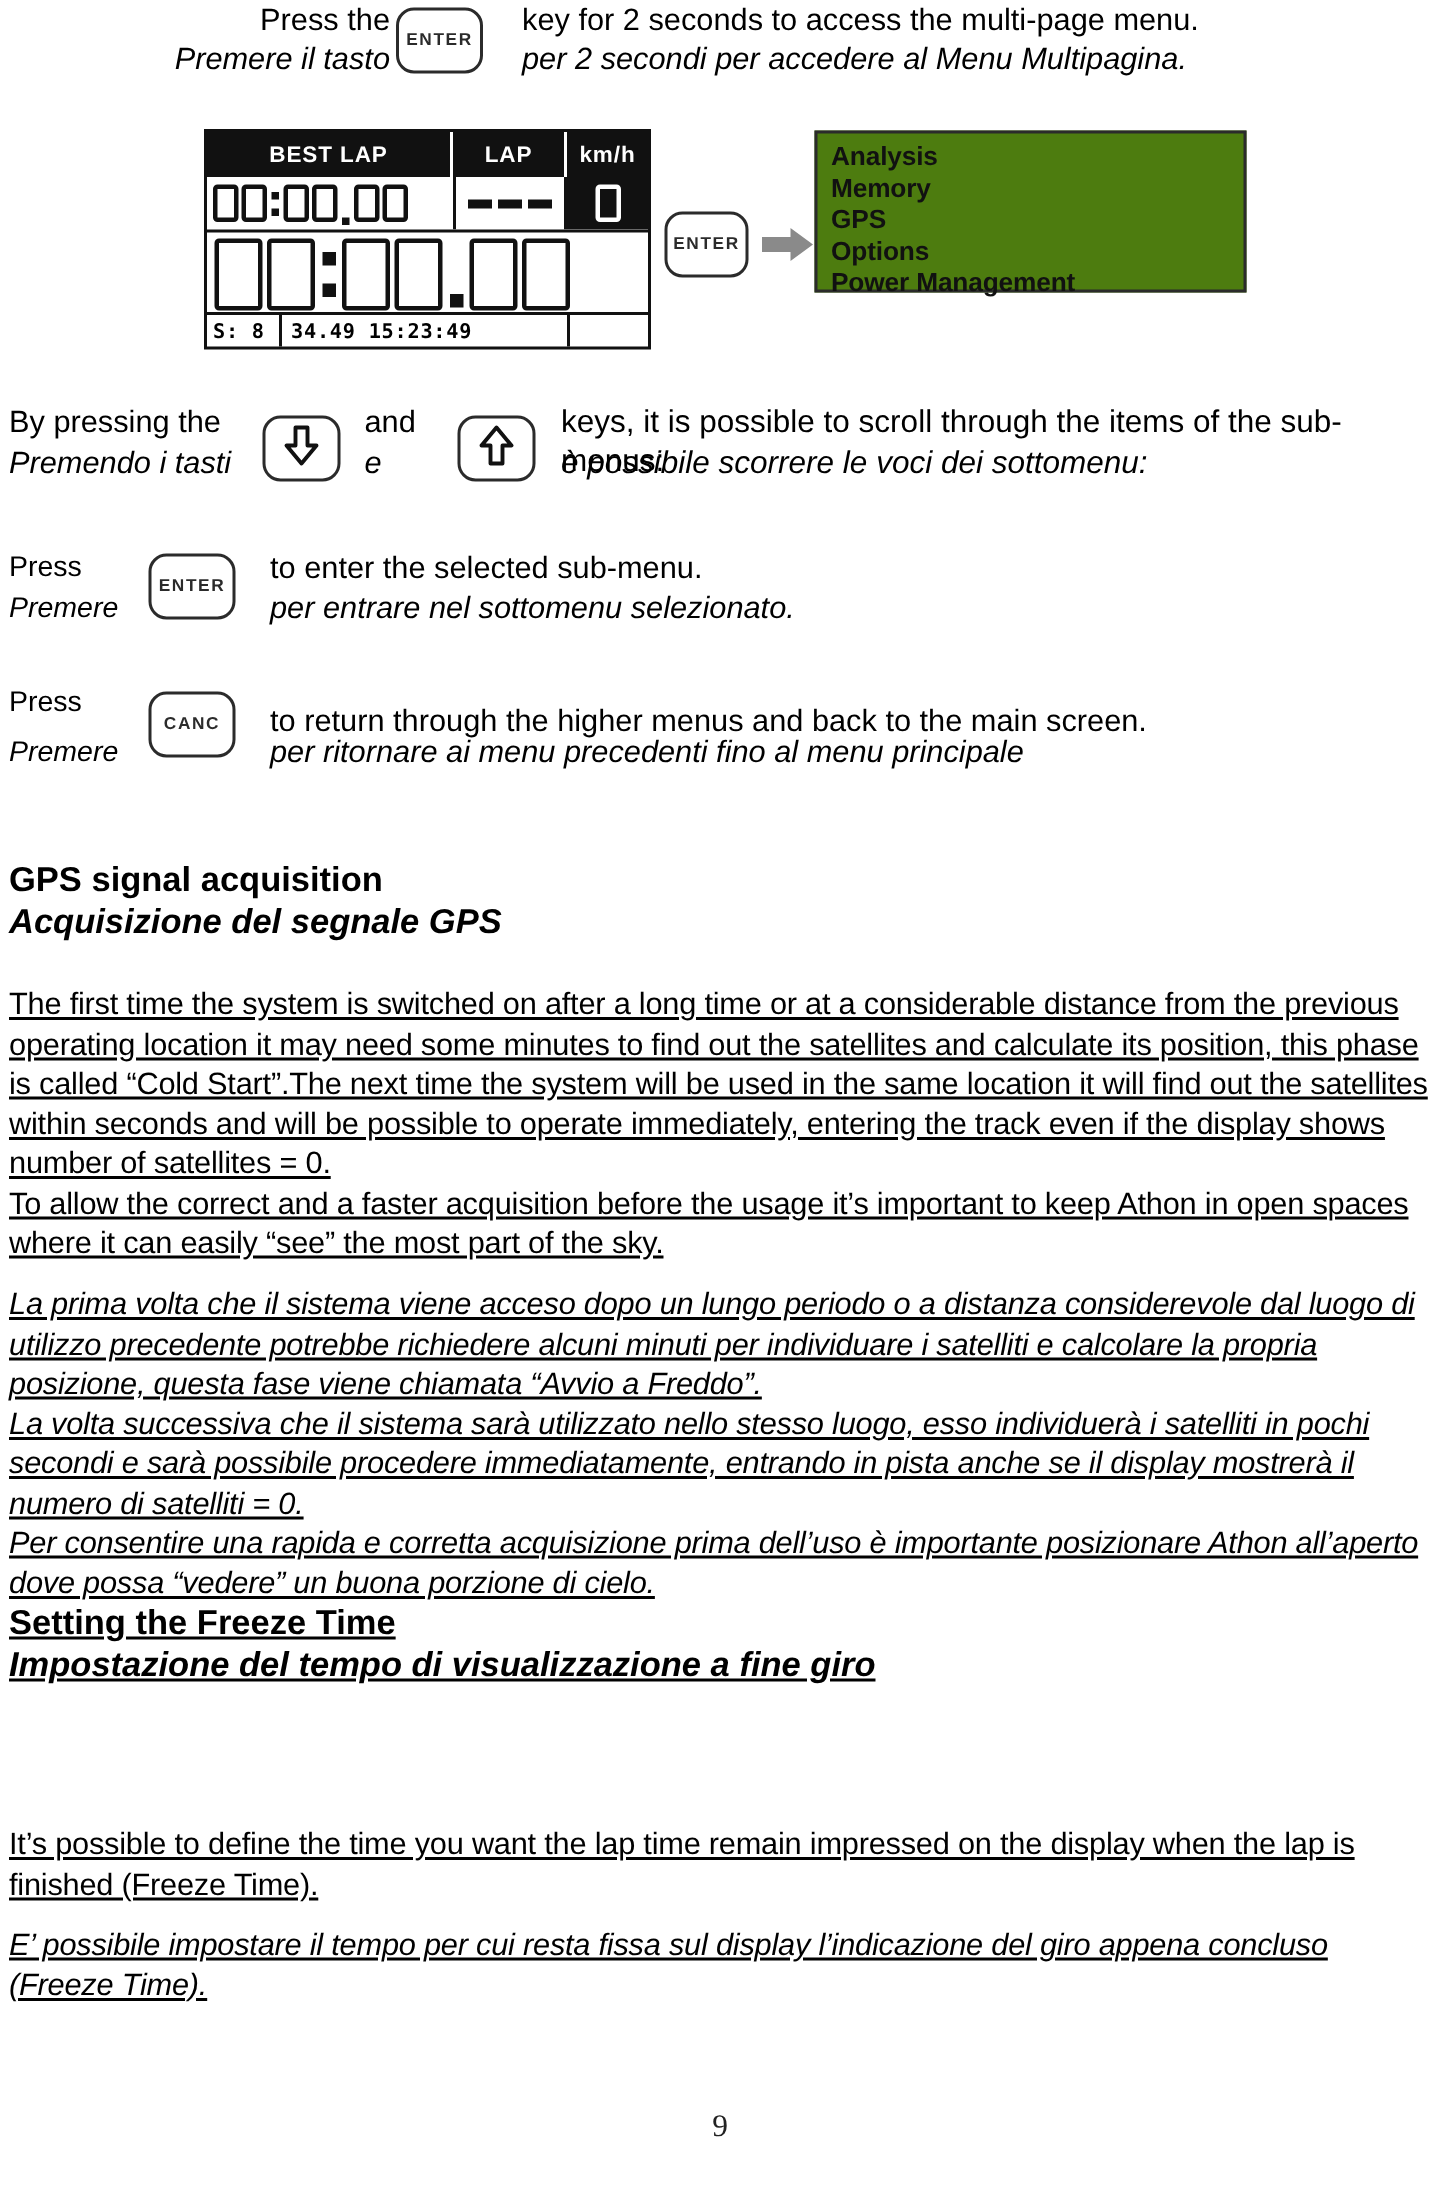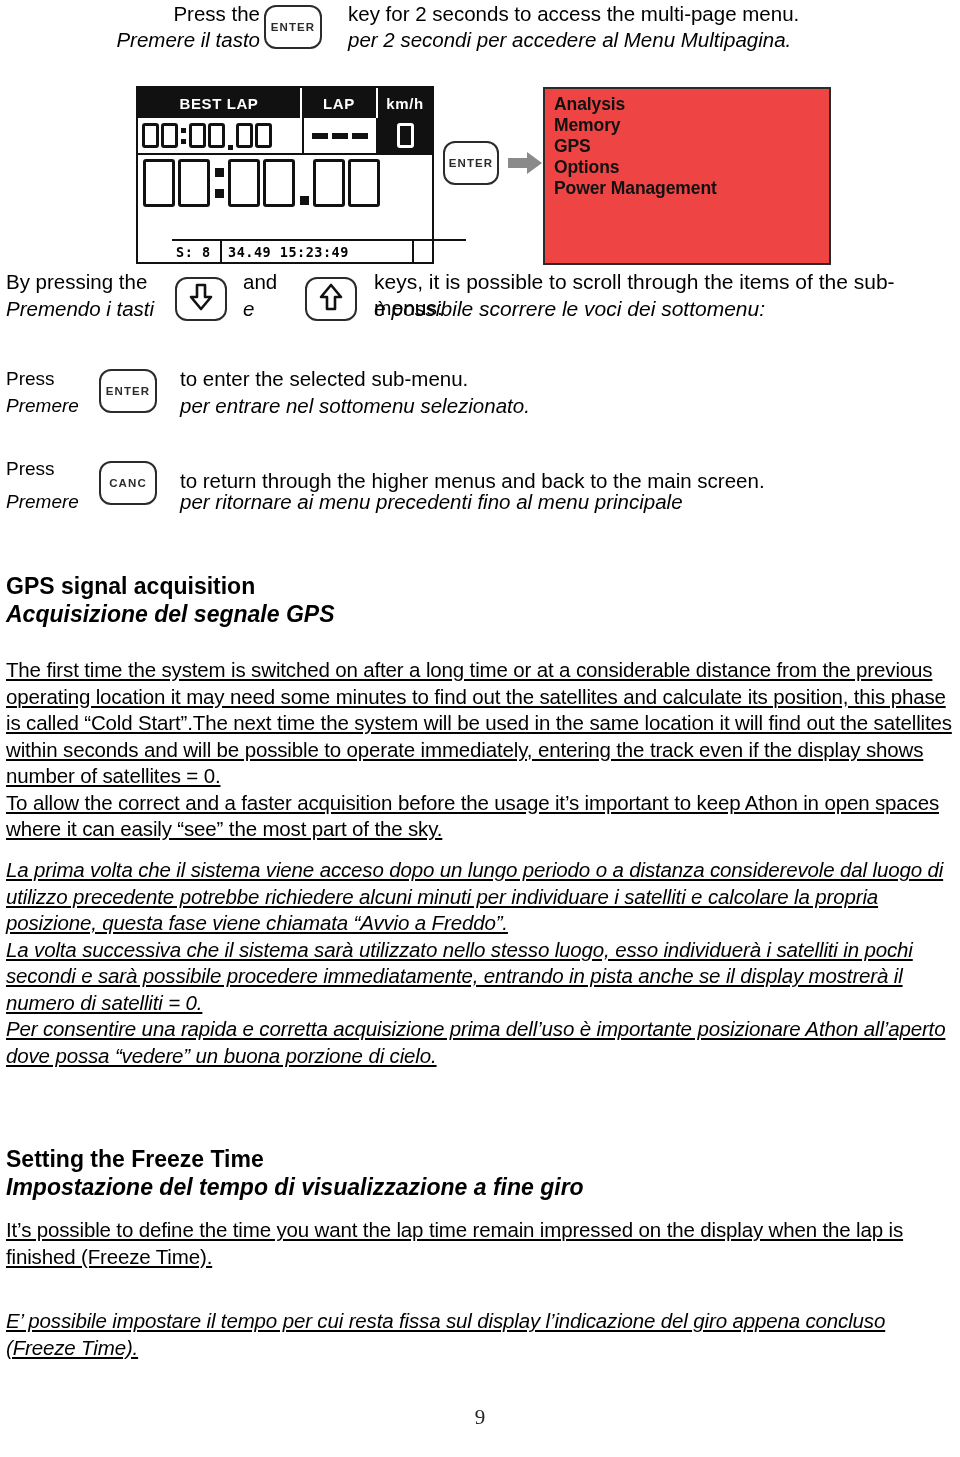--- a/index.html
+++ b/index.html
@@ -83,21 +83,21 @@
   .key.arrow-up  { left: 305px; top: 277px; width: 52px; height: 44px; }
   .key.enter-2   { left: 99px;  top: 369px; width: 58px; height: 44px; }
   .key.canc-2    { left: 99px;  top: 461px; width: 58px; height: 44px; }
 
   .arrow-glyph { display:block; }
 
   
   .lcd {
     position: absolute;
     left: 136px; top: 86px;
-    width: 298px; height: 178px;
+    width: 298px; height: 147px;
     box-sizing: border-box;
     border: 2px solid #111;
     background: #fff;
   }
   .lcd-top {
     position: absolute;
     left: 0; top: 0;
     width: 100%; height: 30px;
     display: flex;
   }
@@ -215,21 +215,20 @@
     left: 0; bottom: 0;
     width: 100%; height: 23px;
     border-top: 2px solid #111;
     box-sizing: border-box;
     display: flex;
     align-items: center;
     font-family: "DejaVu Sans Mono", monospace;
     font-size: 13.5px;
     font-weight: bold;
     letter-spacing: 0.5px;
-    margin-left: 34px;
   }
   .lcd-row3 .s1 {
     width: 50px; padding-left: 4px;
     border-right: 2px solid #111; box-sizing: border-box;
     height: 100%; display:flex; align-items:center;
   }
   .lcd-row3 .s2 {
     flex: 1; padding-left: 6px;
     border-right: 2px solid #111; box-sizing: border-box;
     height: 100%; display:flex; align-items:center;
@@ -238,24 +237,24 @@
 
   
   .menu-arrow {
     position: absolute;
     left: 508px; top: 152px;
     width: 34px; height: 22px;
   }
   .menu-box {
     position: absolute;
     left: 543px; top: 87px;
-    width: 288px; height: 178px;
+    width: 288px; height: 108px;
     box-sizing: border-box;
     border: 2px solid #2b2b2b;
-    background: #ef4444;
+    background: #4d7c0f;
     padding: 5px 0 0 9px;
   }
   .menu-item {
     font-size: 17.5px;
     font-weight: bold;
     line-height: 21px;
     color: #111;
     letter-spacing: -0.1px;
   }
 
@@ -454,28 +453,28 @@
     <p class="para">The first time the system is switched on after a long time or at a considerable distance from the previous operating location it may need some minutes to find out the satellites and calculate its position, this phase is called “Cold Start”.The next time the system will be used in the same location it will find out the satellites within seconds and will be possible to operate immediately, entering the track even if the display shows number of satellites = 0.</p>
     <p class="para" style="margin-top:0;">To allow the correct and a faster acquisition before the usage it’s important to keep Athon in open spaces where it can easily “see” the most part of the sky.</p>
   </div>
 
   <div class="block" style="top:857px;">
     <p class="para it">La prima volta che il sistema viene acceso dopo un lungo periodo o a distanza considerevole dal luogo di utilizzo precedente potrebbe richiedere alcuni minuti per individuare i satelliti e calcolare la propria posizione, questa fase viene chiamata “Avvio a Freddo”.</p>
     <p class="para it" style="margin-top:0;">La volta successiva che il sistema sarà utilizzato nello stesso luogo, esso individuerà i satelliti in pochi secondi e sarà possibile procedere immediatamente, entrando in pista anche se il display mostrerà il numero di satelliti = 0.</p>
     <p class="para it" style="margin-top:0;">Per consentire una rapida e corretta acquisizione prima dell’uso è importante posizionare Athon all’aperto dove possa “vedere” un buona porzione di cielo.</p>
   </div>
 
-  <div class="block" style="top:1145px;">
+  <div class="block" style="top:1067px;text-decoration:underline;">
     <div class="h-en">Setting the Freeze Time</div>
     <div class="h-it">Impostazione del tempo di visualizzazione a fine giro</div>
   </div>
 
   <div class="block" style="top:1217px;">
     <p class="para">It’s possible to define the time you want the lap time remain impressed on the display when the lap is finished (Freeze Time).</p>
   </div>
 
-  <div class="block" style="top:1284px;margin-top:24px;">
+  <div class="block" style="top:1284px;">
     <p class="para it">E’ possibile impostare il tempo per cui resta fissa sul display l’indicazione del giro appena concluso (Freeze Time).</p>
   </div>
 
   <div class="page-num">9</div>
 
 </div>
 
 </body></html>

